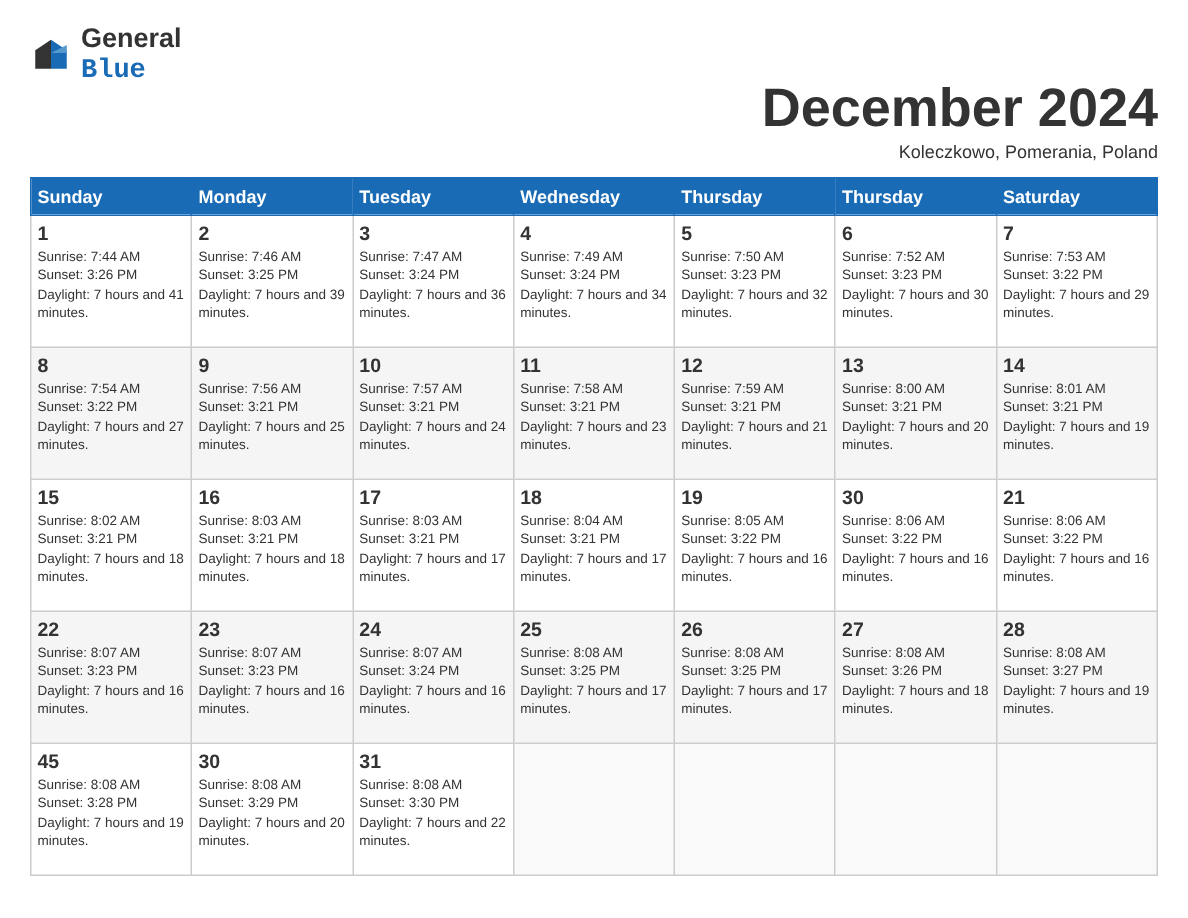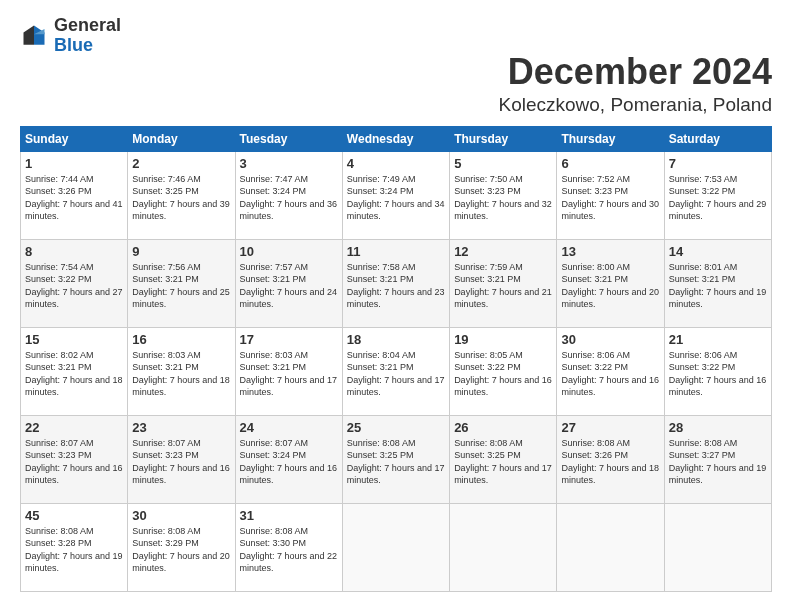--- a/index.html
+++ b/index.html
@@ -25,37 +25,37 @@
       display: flex;
       align-items: center;
       gap: 6px;
     }
     .logo-text {
       font-size: 18px;
       font-weight: bold;
       line-height: 1.1;
     }
     .logo-text .general { color: #333; }
-    .logo-text .blue { color: #1a6bb5; }
+    .logo-text .blue { color: #1a6bb5; font-family: Liberation Mono, monospace; }
     .logo-icon {
       width: 28px;
       height: 28px;
     }
     .title-block {
       text-align: right;
     }
     .month-title {
       font-size: 36px;
       font-weight: bold;
       color: #333;
       line-height: 1.1;
       margin-top: 36px;
     }
     .subtitle {
-      font-size: 19px;
+      font-size: 12px;
       color: #333;
       margin-top: 2px;
     }
     .calendar {
       width: 100%;
       border-collapse: collapse;
       font-size: 10px;
     }
     .calendar thead th {
       background-color: #1a6bb5;

